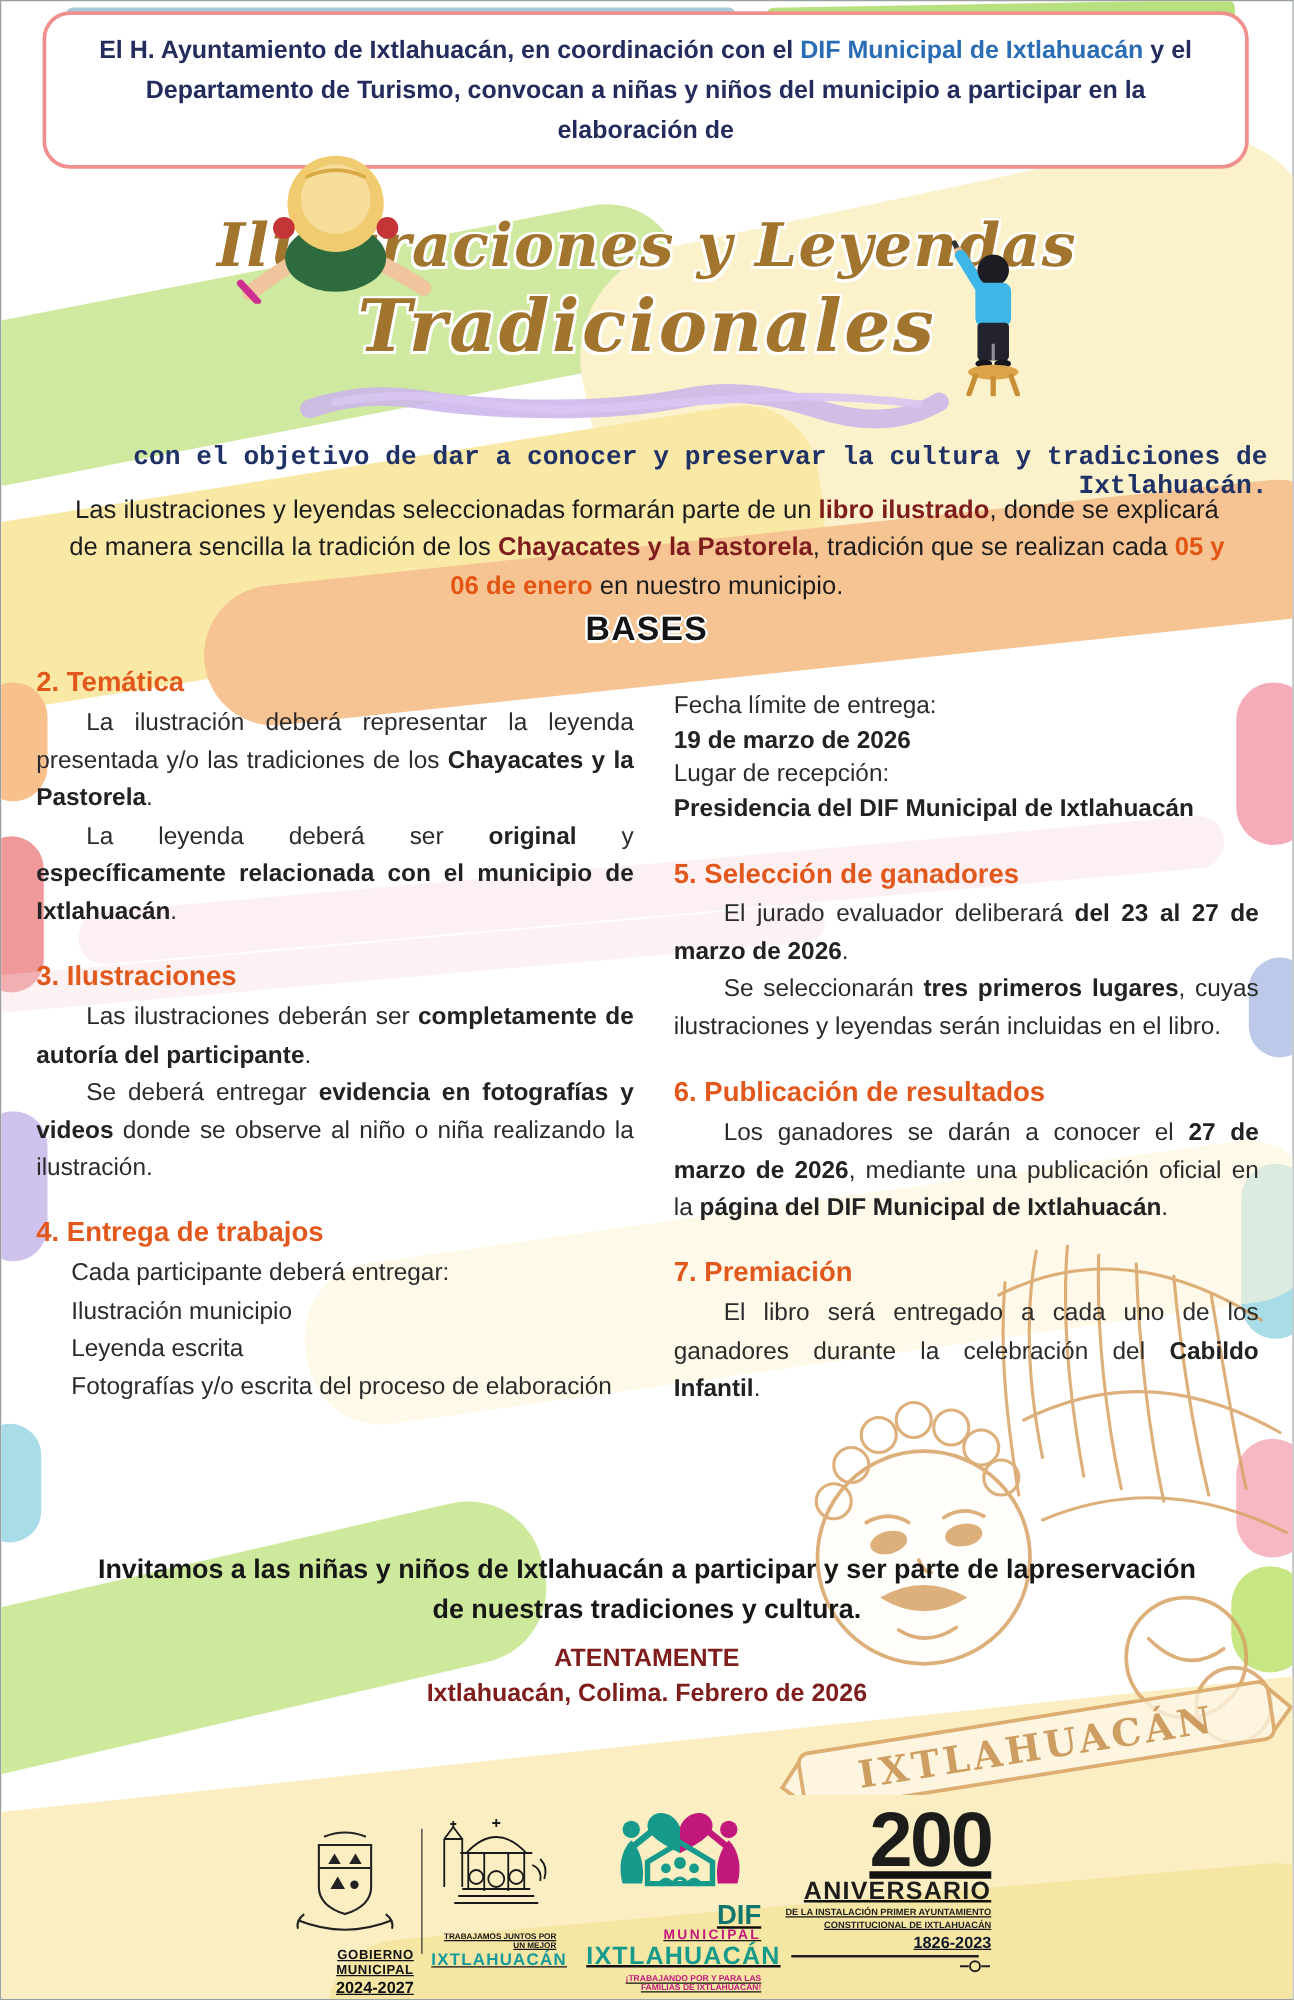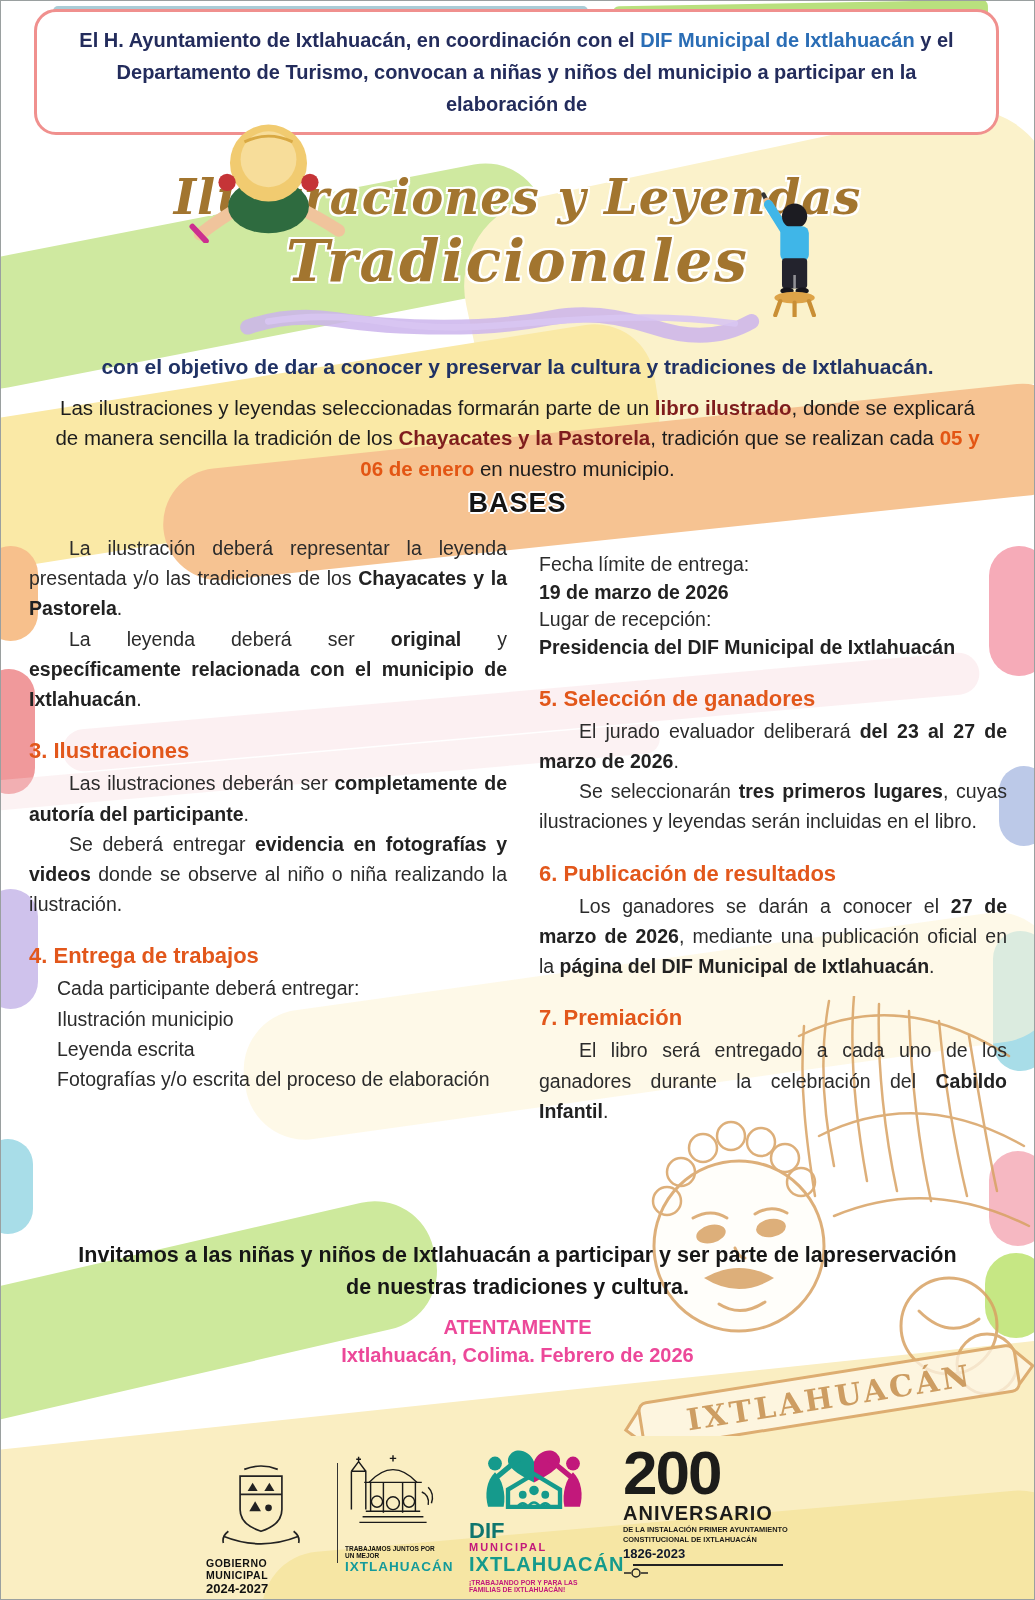--- a/index.html
+++ b/index.html
@@ -46,22 +46,22 @@
     font-family:"DejaVu Serif",serif;font-style:italic;font-weight:bold;color:#a2752f;}
   .title-l1{font-size:48px;letter-spacing:1px;
     text-shadow:2px 0 #fff,-2px 0 #fff,0 2px #fff,0 -2px #fff,2px 2px #fff,-2px -2px #fff,2px -2px #fff,-2px 2px #fff;}
   .title-l2{font-size:58px;margin-top:2px;letter-spacing:2px;
     text-shadow:2px 0 #fff,-2px 0 #fff,0 2px #fff,0 -2px #fff,2px 2px #fff,-2px -2px #fff,2px -2px #fff,-2px 2px #fff;}
   .girl-svg{position:absolute;left:185px;top:112px;width:165px;height:130px;z-index:6;}
   .boy-svg{position:absolute;left:748px;top:190px;width:92px;height:126px;z-index:6;}
   .scribble-svg{position:absolute;left:228px;top:300px;width:545px;height:42px;z-index:3;}
 
   
-  .objective{position:absolute;left:20px;right:20px;top:354px;text-align:center;z-index:5;
-    font-size:21px;font-weight:bold;color:#203265;}
+  .objective{position:absolute;left:20px;right:20px;top:354px;text-align:right;z-index:5;
+    font-size:21px;font-weight:bold;color:#203265;font-family:Liberation Mono, monospace;}
   .intro{position:absolute;left:52px;right:52px;top:392px;text-align:center;z-index:5;
     font-size:20.5px;font-weight:500;color:#1c1c1c;line-height:1.48;}
   .intro b{font-weight:800;color:#7f1d1d;}
   .intro .date{color:#e35513;font-weight:800;}
   .bases-heading{position:absolute;left:0;right:0;top:487px;text-align:center;z-index:5;
     font-size:27px;font-weight:800;color:#141414;letter-spacing:1px;
     text-shadow:2px 0 #fff,-2px 0 #fff,0 2px #fff,0 -2px #fff,1px 1px #fff,-1px -1px #fff;}
 
   
   .left-col{position:absolute;left:28px;top:532px;width:478px;z-index:5;}
@@ -72,28 +72,28 @@
     text-align:justify;text-indent:40px;font-weight:500;}
   .sec p b{font-weight:700;color:#222;}
   .sec .plain{text-align:left;text-indent:0;padding-left:28px;}
   .delivery{font-size:19.5px;color:#2b2b2b;line-height:1.42;margin-bottom:24px;font-weight:500;}
   .delivery .val{font-weight:700;color:#222;}
 
   
   .invitation{position:absolute;left:40px;right:40px;top:1238px;text-align:center;z-index:5;
     font-size:21.5px;font-weight:600;color:#161616;line-height:1.5;}
   .attentively{position:absolute;left:0;right:0;top:1312px;text-align:center;z-index:5;
-    font-size:20px;font-weight:700;color:#ec4899;line-height:1.4;}
+    font-size:20px;font-weight:700;color:#7f1d1d;line-height:1.4;}
 
   
   .watermark-svg{position:absolute;left:618px;top:995px;width:420px;height:440px;z-index:2;opacity:.85;}
 
   
   .logos{position:absolute;left:0;top:1438px;width:1035px;height:160px;z-index:6;}
-  .logo-block{position:absolute;text-align:left;color:#111;}
+  .logo-block{position:absolute;text-align:right;color:#111;text-decoration:underline;}
   .logo-gobierno{left:205px;top:22px;width:125px;}
   .logo-divider{position:absolute;left:336px;top:24px;width:1px;height:100px;background:#333;}
   .logo-kiosko{left:344px;top:12px;width:100px;}
   .logo-dif{left:468px;top:2px;width:140px;}
   .logo-200{left:622px;top:8px;width:170px;}
   .cap-sm{font-size:10.5px;font-weight:700;letter-spacing:.5px;}
   .cap-years{font-size:13px;font-weight:800;}
   .cap-tiny{font-size:6.5px;font-weight:700;}
   .cap-teal{font-size:13.5px;font-weight:800;color:#149a9a;letter-spacing:1px;}
   .dif-name{font-size:22px;font-weight:900;color:#0f766e;line-height:.9;margin-top:-2px;}
@@ -225,20 +225,21 @@
   <div class="objective">con el objetivo de dar a conocer y preservar la cultura y tradiciones de Ixtlahuacán.</div>
 
   <div class="intro">
     <span>Las ilustraciones y leyendas seleccionadas formarán parte de un </span><b>libro ilustrado</b><span>, donde se explicará de manera sencilla la tradición de los </span><b>Chayacates y la Pastorela</b><span>, tradición que se realizan cada </span><span class="date">05 y 06 de enero</span><span> en nuestro municipio.</span>
   </div>
 
   <div class="bases-heading">BASES</div>
 
   <div class="left-col">
     <div class="sec">
+      <div class="sec-h">2. Temática</div>
       <p><span>La ilustración deberá representar la leyenda presentada y/o las tradiciones de los </span><b>Chayacates y la Pastorela</b><span>.</span></p>
       <p><span>La leyenda deberá ser </span><b>original</b><span> y </span><b>específicamente relacionada con el municipio de Ixtlahuacán</b><span>.</span></p>
     </div>
     <div class="sec">
       <div class="sec-h">3. Ilustraciones</div>
       <p><span>Las ilustraciones deberán ser </span><b>completamente de autoría del participante</b><span>.</span></p>
       <p><span>Se deberá entregar </span><b>evidencia en fotografías y videos</b><span> donde se observe al niño o niña realizando la ilustración.</span></p>
     </div>
     <div class="sec">
       <div class="sec-h">4. Entrega de trabajos</div>

